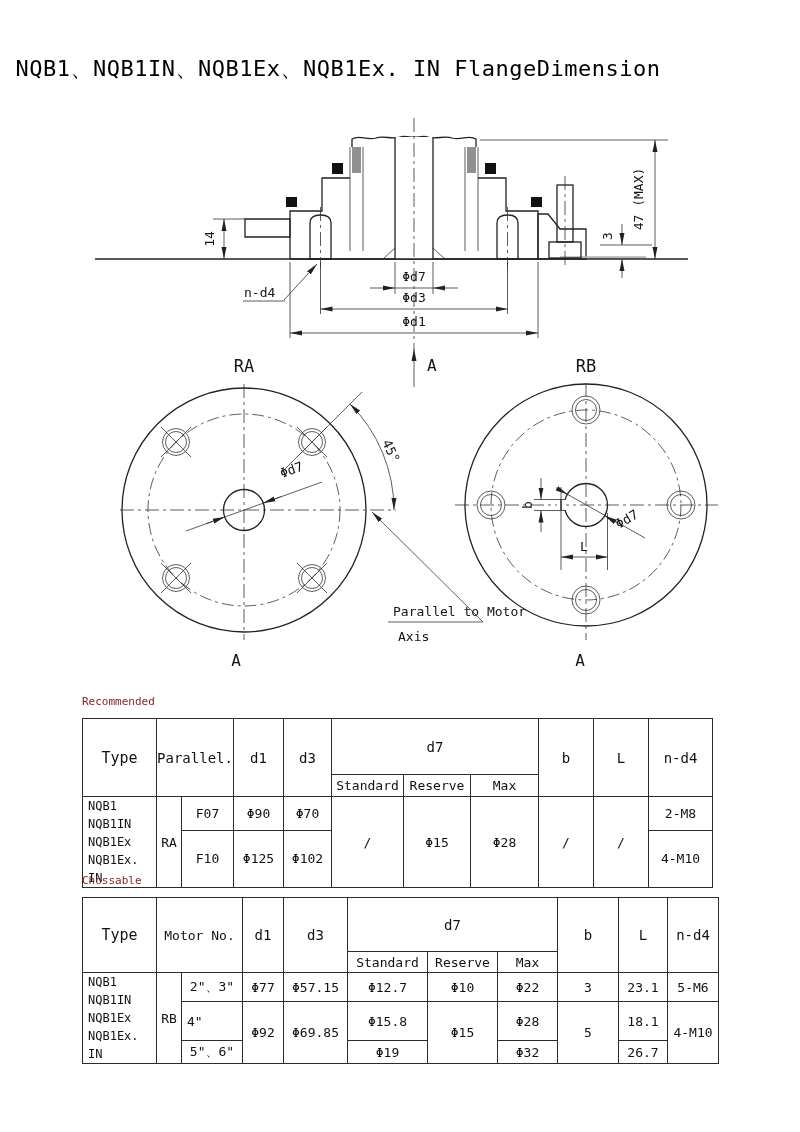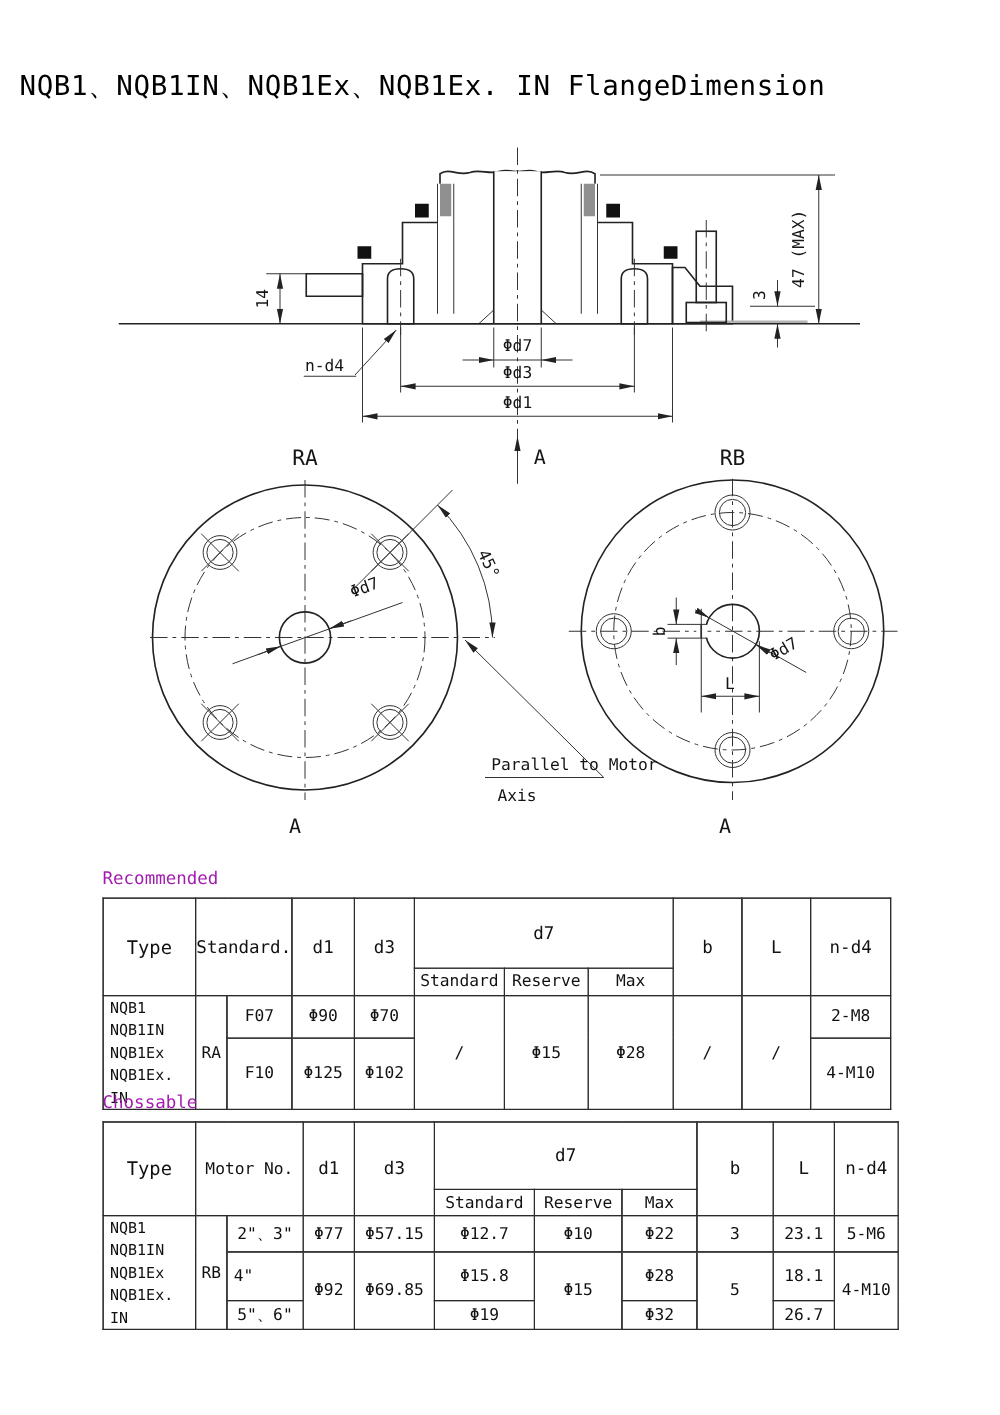--- a/index.html
+++ b/index.html
@@ -8,22 +8,22 @@
   #title{position:absolute;left:0;top:54px;width:676px;text-align:center;
          font-size:22px;letter-spacing:.5px;color:#000;white-space:nowrap}
   svg{position:absolute;left:0;top:0}
   svg text{fill:#151515;font-family:"DejaVu Sans Mono","Liberation Mono",monospace}
   .ol{stroke:#222;stroke-width:1.3;fill:none}
   .tl{stroke:#333;stroke-width:.8;fill:none}
   .dim{stroke:#333;stroke-width:.8;fill:none}
   .cl{stroke:#333;stroke-width:.8;fill:none;stroke-dasharray:14 4 3 4}
   .bc{stroke:#333;stroke-width:.8;fill:none;stroke-dasharray:12 4 3 4}
   .t13{font-size:13px}.t16{font-size:16px}.t17{font-size:17px}
-  .tbl-label{position:absolute;font-size:14px;color:#a21caf}
-  table.spec{position:absolute;border-collapse:collapse;table-layout:fixed;background:#737373}
+  .tbl-label{position:absolute;font-size:11px;color:#7f1d1d}
+  table.spec{position:absolute;border-collapse:collapse;table-layout:fixed;background:#7dd3fc}
   .spec td{border:1.2px solid #2b2b2b;text-align:center;vertical-align:middle;
            font-size:13px;padding:0;background:#fff;overflow:hidden}
   .spec td.hbig{font-size:15px}
   .spec td.h14{font-size:14px}
   .spec td.type-cell{text-align:left;padding-left:5px;font-size:12px;
                      line-height:18px;white-space:pre-line}
 </style>
 </head>
 <body>
 
@@ -236,21 +236,21 @@
       <col style="width:72px">
       <col style="width:67px">
       <col style="width:68px">
     <col style="width:55px">
       <col style="width:55px">
       <col style="width:64px">
   </colgroup>
   <tbody>
       <tr style="height:56px">
     <td rowspan="2" class="hbig">Type</td>
-    <td rowspan="2" colspan="2" class="h14">Standard.</td>
+    <td rowspan="2" colspan="2" class="h14">Parallel.</td>
     <td rowspan="2" class="h14">d1</td>
     <td rowspan="2" class="h14">d3</td>
     <td colspan="3" class="h14">d7</td>
     <td rowspan="2" class="h14">b</td>
     <td rowspan="2" class="h14">L</td>
     <td rowspan="2" class="h14">n-d4</td>
   </tr>
   <tr style="height:22px">
     <td>Standard</td>
     <td>Reserve</td>

